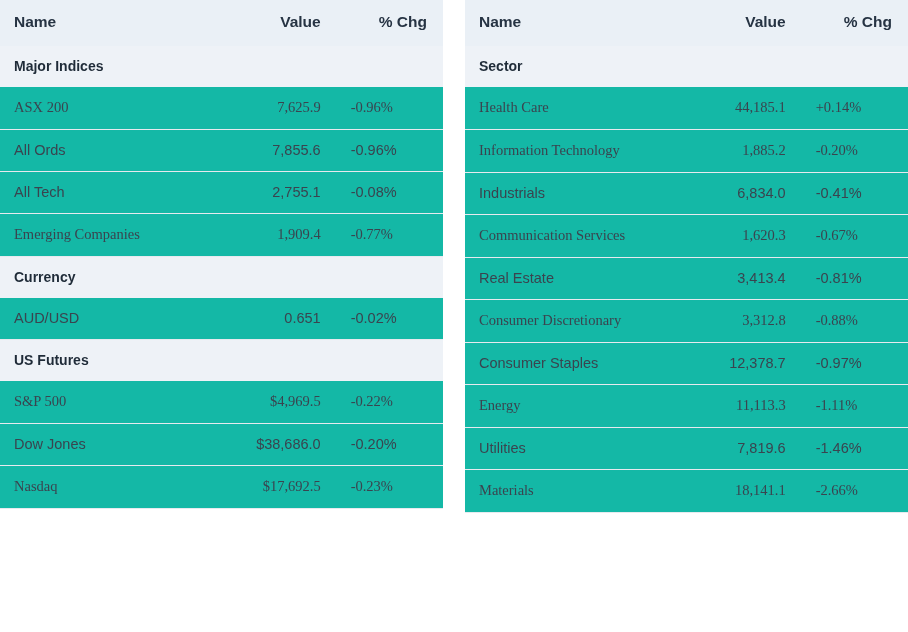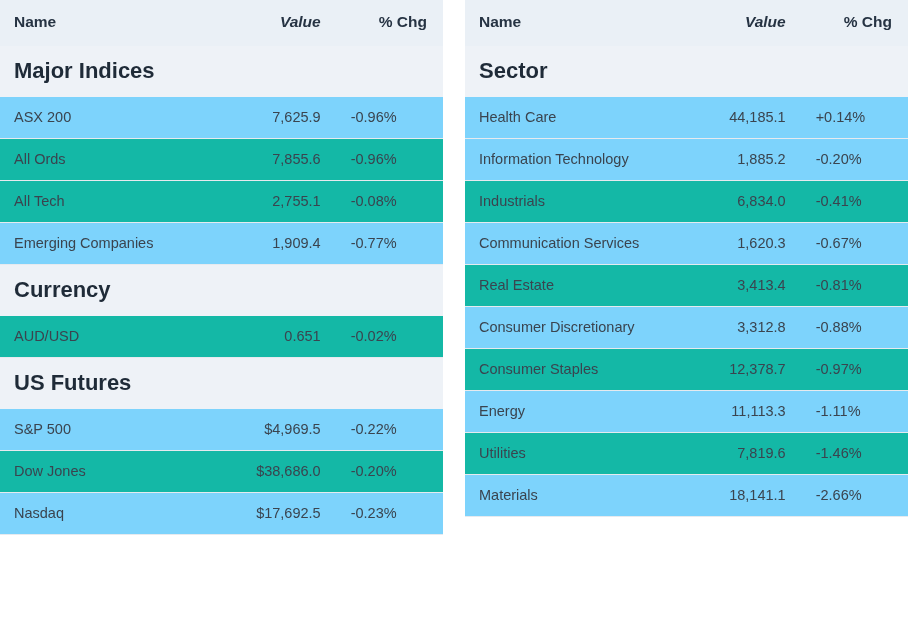--- a/index.html
+++ b/index.html
@@ -39,39 +39,40 @@
     padding: 10px 14px 12px 14px;
     height: 24px;
     vertical-align: middle;
   }
   table.market th.col-value,
   table.market th.col-chg {
     text-align: right;
     padding-right: 16px;
   }
   table.market th.col-name { width: 52%; }
-  table.market th.col-value { width: 26%; font-style: italic; }
+  table.market th.col-value { width: 26%; }
   table.market th.col-chg { width: 22%; }
 
   tr.group td {
     background: #eef2f7;
-    font-size: 22px;
+    font-size: 14px;
     font-weight: bold;
     color: #1f2b38;
     padding: 12px 14px 13px 14px;
   }
   tr.data td {
     font-size: 14.5px;
     padding: 12px 14px 13px 14px;
     border-bottom: 1px solid #e6eaef;
     color: #3a444f;
     background: #14b8a6;
   }
   tr.data.alt td {
-    background: #7dd3fc;
+    background: #14b8a6;
+    font-family: Liberation Serif, serif;
   }
   td.value {
     text-align: right;
     padding-right: 16px !important;
     color: #2b3440;
   }
   td.chg {
     text-align: left;
     padding-right: 16px !important;
     font-weight: normal;

